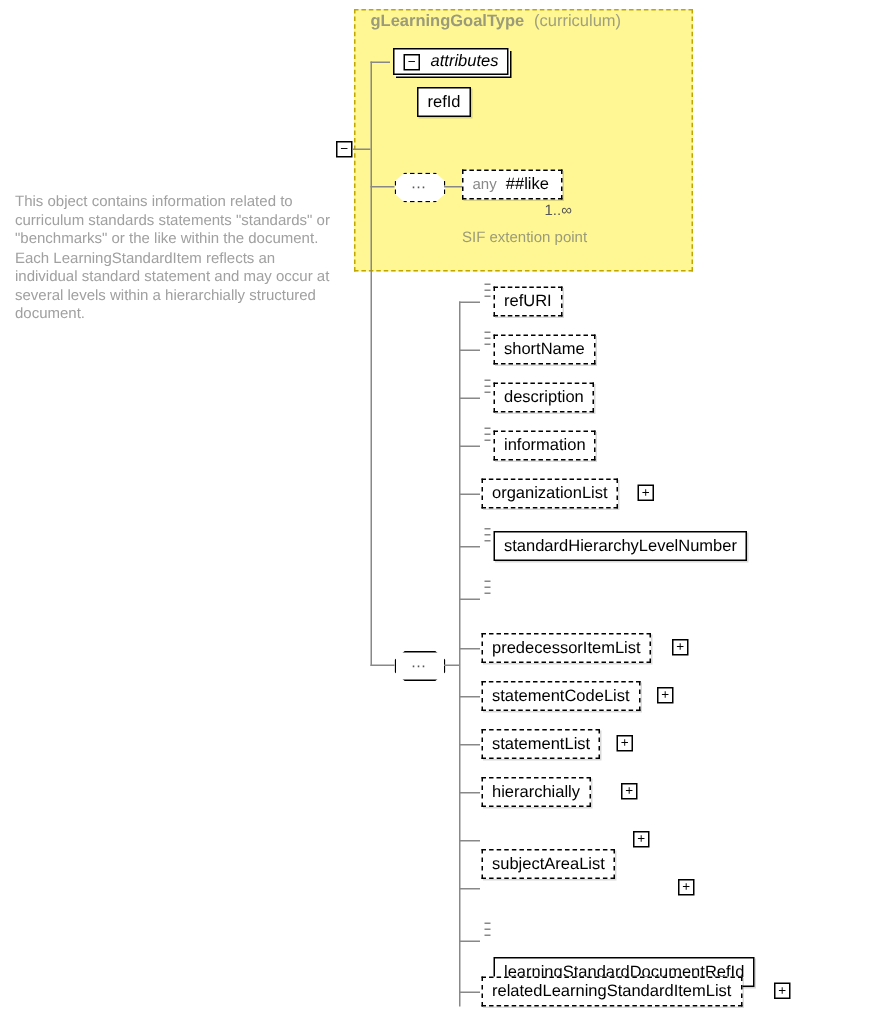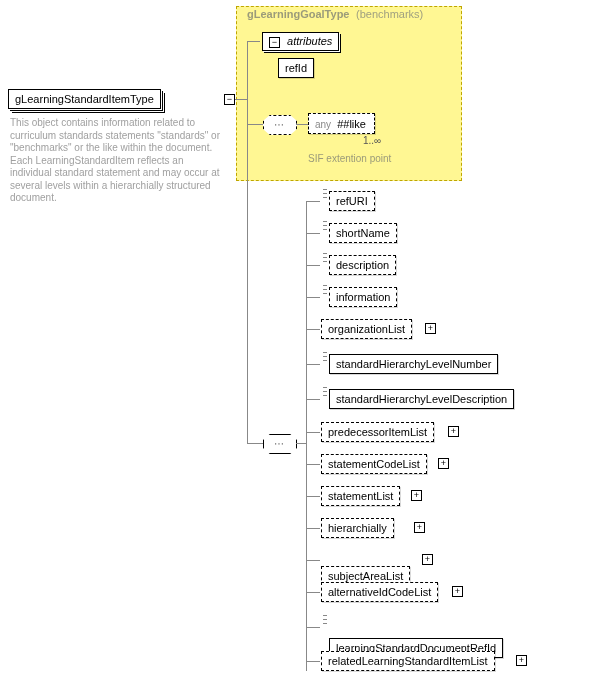--- a/index.html
+++ b/index.html
@@ -36,35 +36,32 @@
 
   .bold{font-weight:normal}
 </style>
 </head>
 <body>
 
 <div class="canvas">
 
   <div class="ext-box" style="left:236px;top:6px;width:224px;height:173px"></div>
   <span class="ext-title" style="left:247px;top:8px">gLearningGoalType</span>
-  <span class="ext-sub" style="left:356px;top:8px">(benchmarks)</span>
+  <span class="ext-sub" style="left:356px;top:8px">(curriculum)</span>
 
   <div class="attr-box" style="left:262px;top:32px">
     <span class="attr-toggle">−</span>
     <span>attributes</span>
   </div>
   <div class="node bold" style="left:278px;top:58px">
     <span>refId</span>
   </div>
 
-  <div class="node three" style="left:8px;top:89px">
-    <span class="bold">gLearningStandardItemType</span>
-  </div>
   <div class="expander" style="left:224px;top:94px">−</div>
-  <div class="desc" style="left:10px;top:117px">This object contains information related to curriculum standards statements "standards" or "benchmarks" or the like within the document. Each LearningStandardItem reflects an individual standard statement and may occur at several levels within a hierarchially structured document.</div>
+  <div class="desc" style="left:10px;top:129px">This object contains information related to curriculum standards statements "standards" or "benchmarks" or the like within the document. Each LearningStandardItem reflects an individual standard statement and may occur at several levels within a hierarchially structured document.</div>
 
   <div class="h" style="left:235px;top:99px;width:12px"></div>
   <div class="v" style="left:247px;top:41px;height:403px"></div>
   <div class="h" style="left:247px;top:41px;width:13px"></div>
   <div class="h" style="left:247px;top:124px;width:16px"></div>
   <div class="h" style="left:247px;top:443px;width:16px"></div>
 
   <div class="octagon dashed" style="left:263px;top:115px">
     <div class="oct-dots">⋯</div>
   </div>
@@ -115,21 +112,20 @@
   <div class="h" style="left:306px;top:364px;width:14px"></div>
   <div class="mini-stack" style="left:323px;top:352px">
       <span></span>
     </div>
   <div class="node" style="left:329px;top:354px"><span class="bold">standardHierarchyLevelNumber</span></div>
 
   <div class="h" style="left:306px;top:399px;width:14px"></div>
   <div class="mini-stack" style="left:323px;top:387px">
       <span></span>
     </div>
-  <div class="node" style="left:329px;top:389px"><span class="bold">standardHierarchyLevelDescription</span></div>
 
   <div class="h" style="left:306px;top:432px;width:14px"></div>
   <div class="node optional" style="left:321px;top:422px"><span class="bold">predecessorItemList</span></div>
   <div class="expander" style="left:448px;top:426px">+</div>
 
   <div class="h" style="left:306px;top:464px;width:14px"></div>
   <div class="node optional" style="left:321px;top:454px"><span class="bold">statementCodeList</span></div>
   <div class="expander" style="left:438px;top:458px">+</div>
 
   <div class="h" style="left:306px;top:496px;width:14px"></div>
@@ -138,21 +134,20 @@
 
   <div class="h" style="left:306px;top:528px;width:14px"></div>
   <div class="node optional" style="left:321px;top:518px"><span class="bold">hierarchially</span></div>
   <div class="expander" style="left:414px;top:522px">+</div>
 
   <div class="h" style="left:306px;top:560px;width:14px"></div>
   <div class="node optional" style="left:321px;top:566px"><span class="bold">subjectAreaList</span></div>
   <div class="expander" style="left:422px;top:554px">+</div>
 
   <div class="h" style="left:306px;top:592px;width:14px"></div>
-  <div class="node optional" style="left:321px;top:582px"><span class="bold">alternativeIdCodeList</span></div>
   <div class="expander" style="left:452px;top:586px">+</div>
 
   <div class="h" style="left:306px;top:627px;width:14px"></div>
   <div class="mini-stack" style="left:323px;top:615px">
       <span></span>
     </div>
   <div class="node" style="left:329px;top:638px"><span class="bold">learningStandardDocumentRefId</span></div>
 
   <div class="h" style="left:306px;top:661px;width:14px"></div>
   <div class="node optional" style="left:321px;top:651px"><span class="bold">relatedLearningStandardItemList</span></div>

